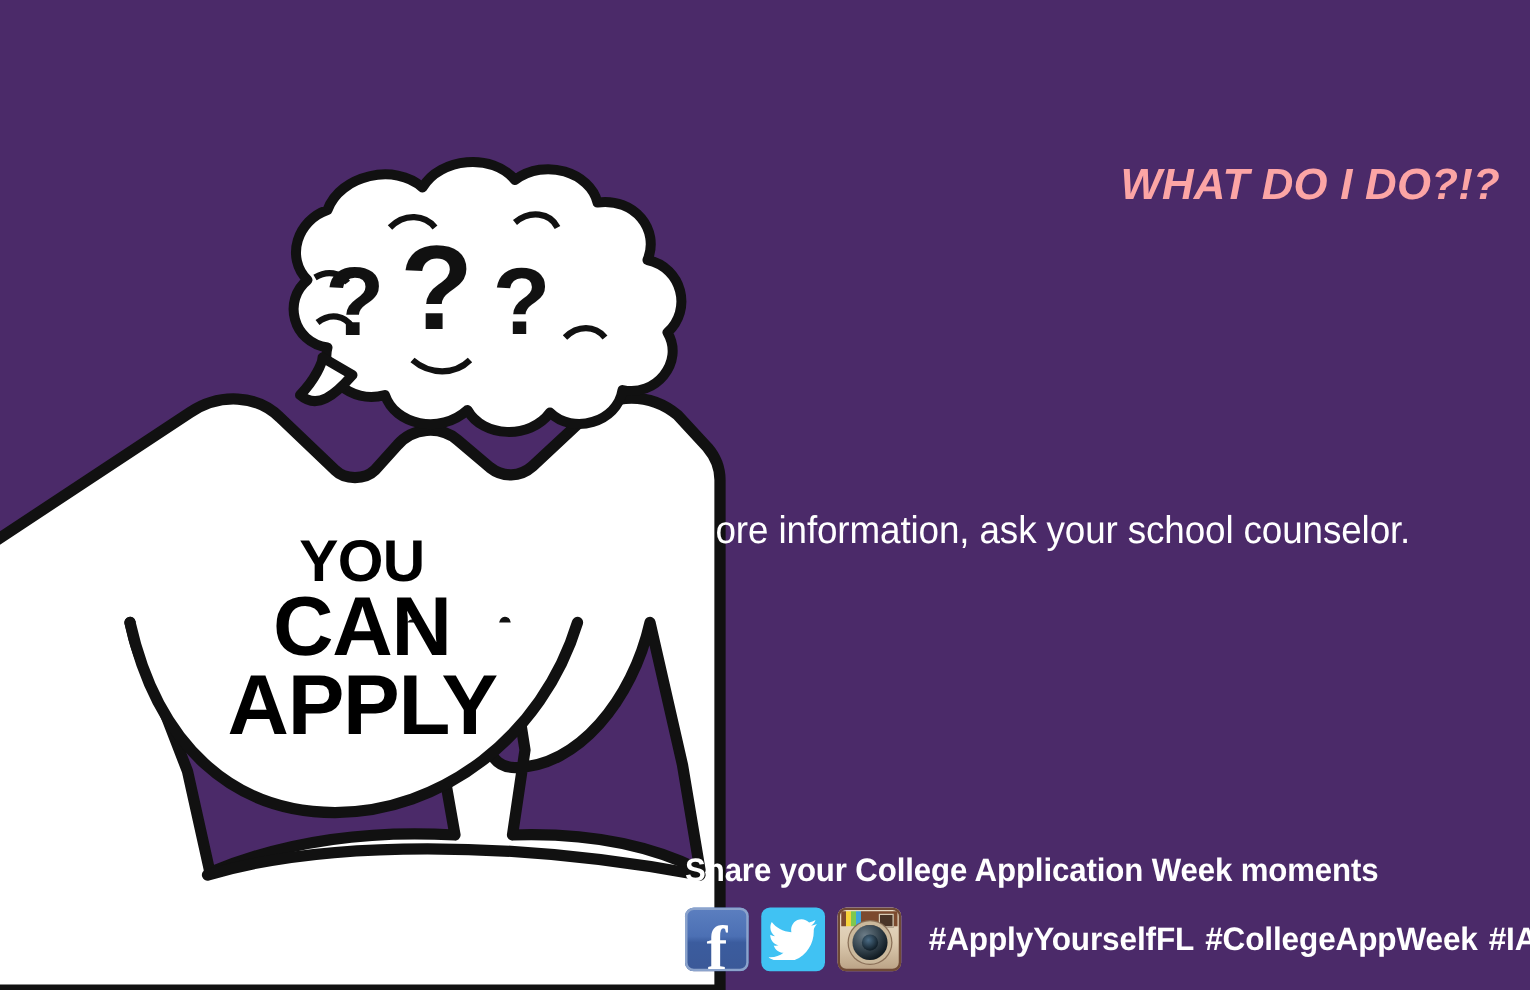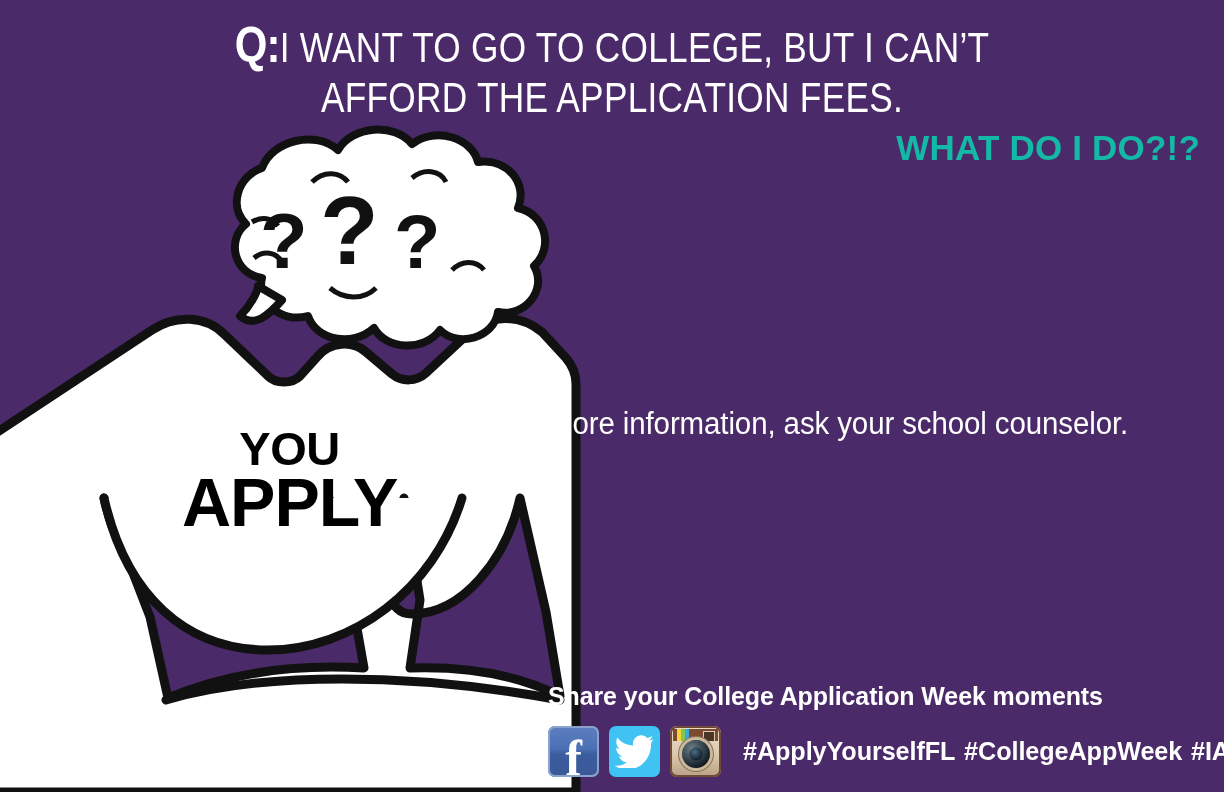--- a/index.html
+++ b/index.html
@@ -65,26 +65,27 @@
   .q-mark {
     font-weight: bold;
     font-size: 50px;
     letter-spacing: -1px;
     vertical-align: baseline;
   }
   #what-do-i-do {
     position: absolute;
     right: 24px;
     top: 128px;
-    color: #14b8a6;
+    color: #fca5a5;
     font-family: "Liberation Sans", sans-serif;
     font-weight: bold;
     font-size: 35px;
     letter-spacing: 0.2px;
     white-space: nowrap;
+    font-style: italic;
   }
 
   
   #answer-block {
     position: absolute;
     left: 484px;
     top: 286px;
     width: 730px;
     color: #ffffff;
   }
@@ -280,27 +281,24 @@
   </svg>
 
   <div style="position:absolute;left:252px;top:176px;width:200px;height:110px;">
     <span style="position:absolute;left:8px;top:20px;font-size:78px;font-weight:bold;color:#111;font-family:'Liberation Sans',sans-serif;">?</span>
     <span style="position:absolute;left:68px;top:0px;font-size:96px;font-weight:bold;color:#111;font-family:'Liberation Sans',sans-serif;">?</span>
     <span style="position:absolute;left:142px;top:22px;font-size:76px;font-weight:bold;color:#111;font-family:'Liberation Sans',sans-serif;">?</span>
   </div>
 
   <div class="shirt-text">
     <div class="shirt-line-1">YOU</div>
+    <div class="shirt-line-2">CAN</div>
     <div class="shirt-line-3">APPLY</div>
   </div>
 
-  <div id="question-block">
-    <span class="q-line"><span class="q-mark">Q:</span><span>I WANT TO GO TO COLLEGE, BUT I CAN’T</span></span>
-    <span class="q-line">AFFORD THE APPLICATION FEES.</span>
-  </div>
   <div id="what-do-i-do">WHAT DO I DO?!?</div>
 
   <div id="answer-sub">For more information, ask your school counselor.</div>
 
   <div id="share-block">
     <div id="share-title">Share your College Application Week moments</div>
 
     <div id="social-row">
 
       <div class="social-icon icon-facebook">

